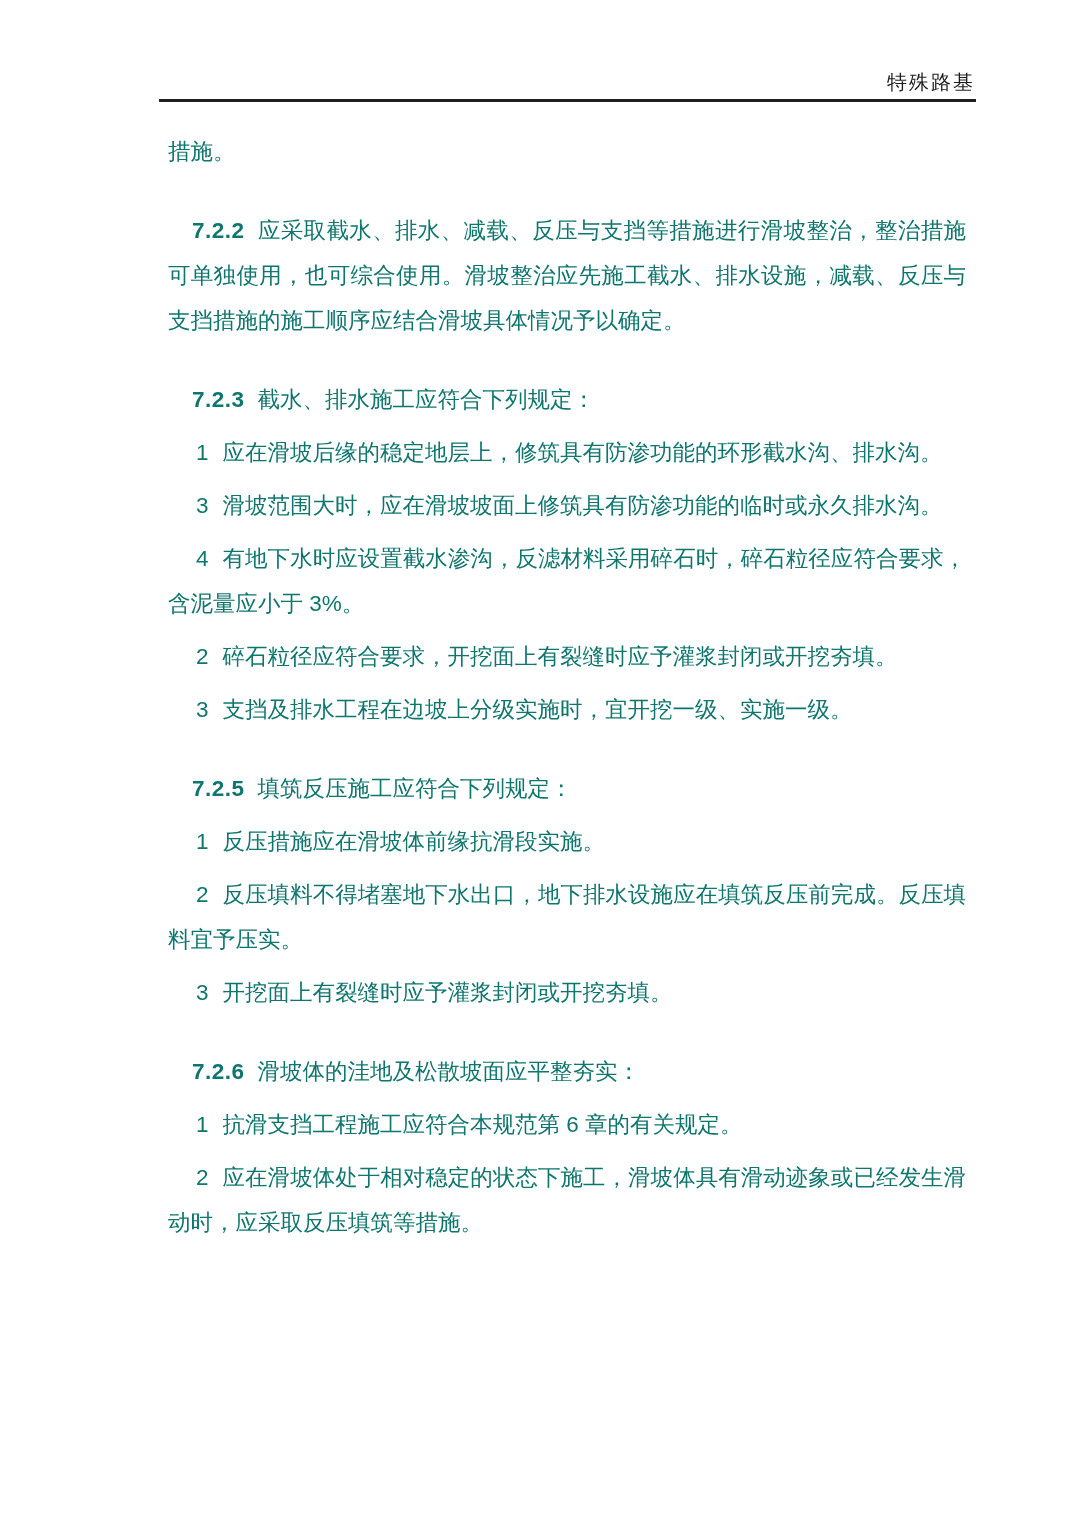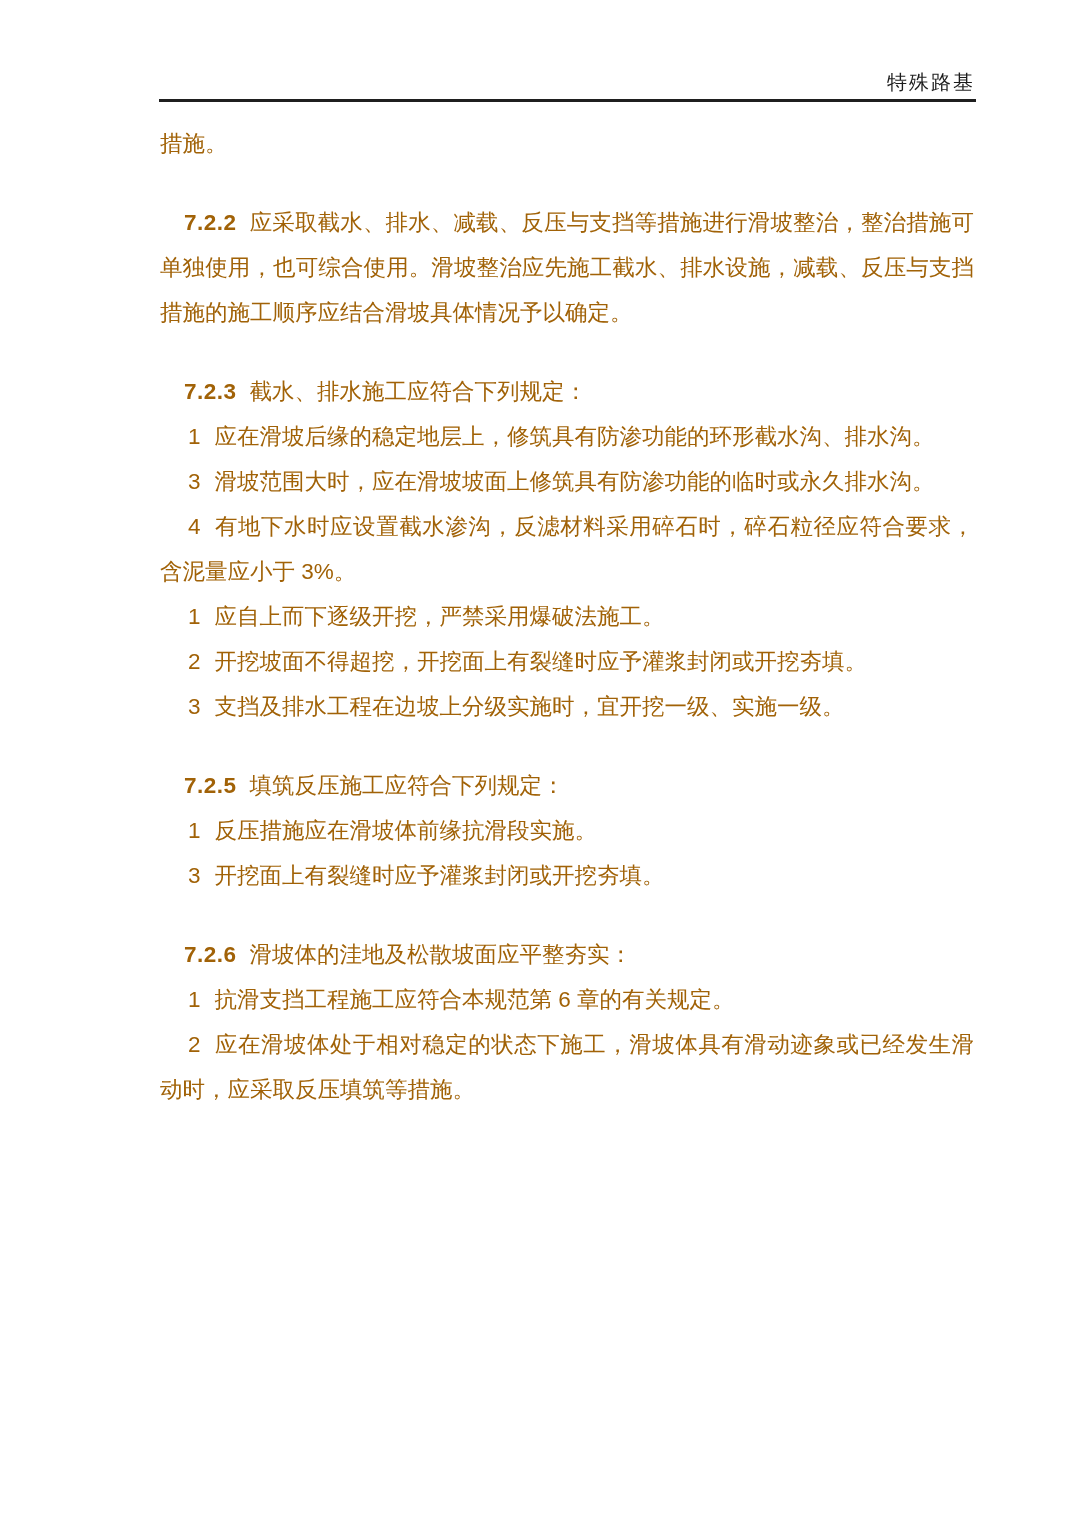--- a/index.html
+++ b/index.html
@@ -35,24 +35,24 @@
     background: #1f1f1f;
   }
   .content {
     position: absolute;
     top: 121px;
     left: 160px;
     width: 814px;
     font-size: 22.5px;
   }
   .para {
-    margin: 0;
+    margin: 8px;
     line-height: 45px;
     text-align: justify;
-    color: #a16207;
+    color: #0f766e;
   }
   .para.cont {
     text-indent: 0;
   }
   .para.heading {
     margin-top: 34px;
     text-indent: 24px;
   }
   .para.item {
     text-indent: 28px;
@@ -84,25 +84,25 @@
 
   <div class="header-rule"></div>
 
   <div class="content">
       <p class="para cont"><span>措施。</span></p>
       <p class="para heading"><span class="hnum">7.2.2</span><span>应采取截水、排水、减载、反压与支挡等措施进行滑坡整治，整治措施可单独使用，也可综合使用。滑坡整治应先施工截水、排水设施，减载、反压与支挡措施的施工顺序应结合滑坡具体情况予以确定。</span></p>
       <p class="para heading"><span class="hnum">7.2.3</span><span>截水、排水施工应符合下列规定：</span></p>
       <p class="para item"><span class="inum">1</span><span>应在滑坡后缘的稳定地层上，修筑具有防渗功能的环形截水沟、排水沟。</span></p>
       <p class="para item"><span class="inum">3</span><span>滑坡范围大时，应在滑坡坡面上修筑具有防渗功能的临时或永久排水沟。</span></p>
       <p class="para item"><span class="inum">4</span><span>有地下水时应设置截水渗沟，反滤材料采用碎石时，碎石粒径应符合要求，含泥量应小于 3%。</span></p>
-      <p class="para item"><span class="inum">1</span><span>应自上而下逐级开挖，严禁采用爆破法施工。</span></p>
-      <p class="para item"><span class="inum">2</span><span>开挖坡面不得超挖，开挖面上有裂缝时应予灌浆封闭或开挖夯填。</span></p>
+      <p class="para item"><span class="inum">2</span><span>碎石粒径应符合要求，开挖面上有裂缝时应予灌浆封闭或开挖夯填。</span></p>
       <p class="para item"><span class="inum">3</span><span>支挡及排水工程在边坡上分级实施时，宜开挖一级、实施一级。</span></p>
       <p class="para heading"><span class="hnum">7.2.5</span><span>填筑反压施工应符合下列规定：</span></p>
       <p class="para item"><span class="inum">1</span><span>反压措施应在滑坡体前缘抗滑段实施。</span></p>
+      <p class="para item"><span class="inum">2</span><span>反压填料不得堵塞地下水出口，地下排水设施应在填筑反压前完成。反压填料宜予压实。</span></p>
       <p class="para item"><span class="inum">3</span><span>开挖面上有裂缝时应予灌浆封闭或开挖夯填。</span></p>
       <p class="para heading"><span class="hnum">7.2.6</span><span>滑坡体的洼地及松散坡面应平整夯实：</span></p>
       <p class="para item"><span class="inum">1</span><span>抗滑支挡工程施工应符合本规范第 6 章的有关规定。</span></p>
       <p class="para item"><span class="inum">2</span><span>应在滑坡体处于相对稳定的状态下施工，滑坡体具有滑动迹象或已经发生滑动时，应采取反压填筑等措施。</span></p>
     </div>
 
   <div class="footer">
     <span>- 81 -</span>
   </div>
 

